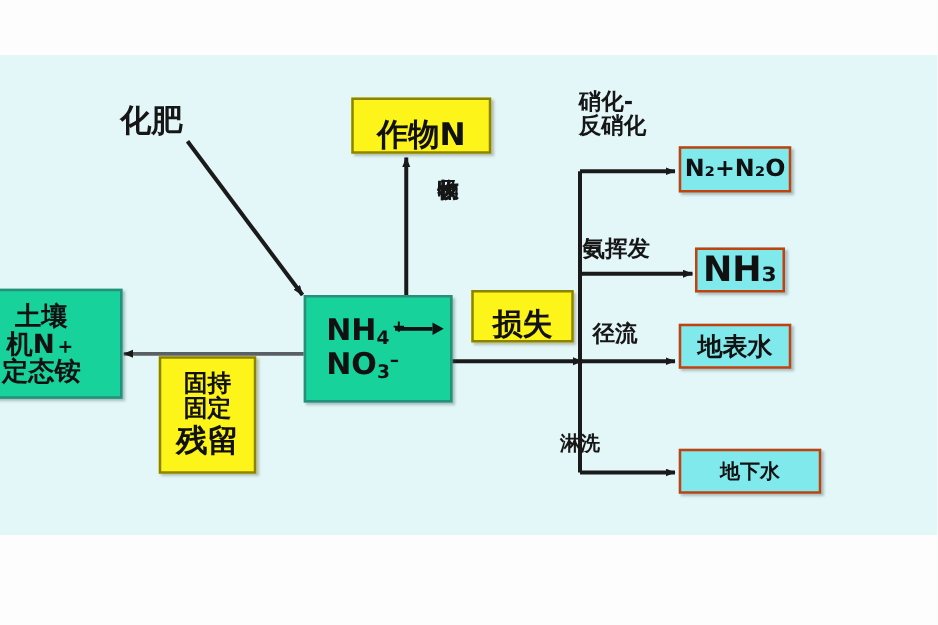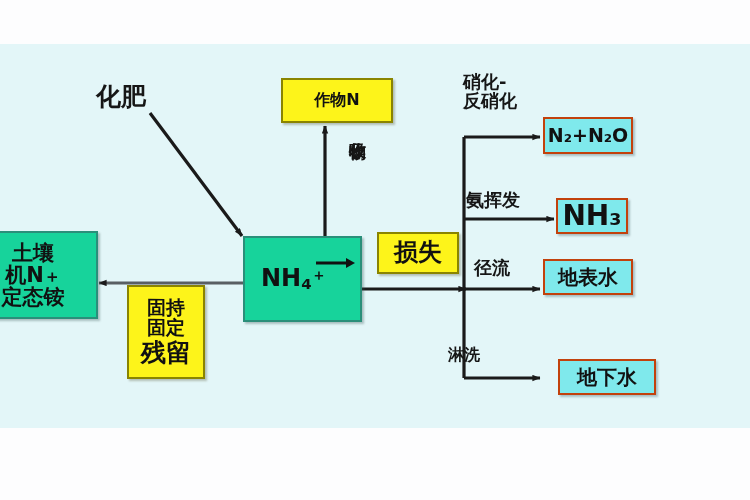--- a/index.html
+++ b/index.html
@@ -72,67 +72,70 @@
   <line x1="464" y1="137" x2="464" y2="378" stroke="#1a1a1a" stroke-width="3.2"></line>
 
   <line x1="464" y1="137" x2="540" y2="137" stroke="#1a1a1a" stroke-width="3.2" marker-end="url(#ah)"></line>
   <line x1="464" y1="219" x2="554" y2="219" stroke="#1a1a1a" stroke-width="3.2" marker-end="url(#ah)"></line>
   <line x1="464" y1="289" x2="540" y2="289" stroke="#1a1a1a" stroke-width="3.2" marker-end="url(#ah)"></line>
   <line x1="464" y1="378" x2="540" y2="378" stroke="#1a1a1a" stroke-width="3.2" marker-end="url(#ah)"></line>
 </svg>
 
 <div class="lbl" style="left:96px;top:84px;font-size:25px;">化肥</div>
 
-<div class="node yellow" style="left:281px;top:78px;width:112px;height:45px;font-size:16px;">
+<div class="node yellow" style="left:281px;top:78px;width:112px;height:45px;font-size:25px;align-items:flex-end;">
   <span>作物N</span>
 </div>
 
 <div class="vlbl" style="left:349px;top:130px;font-size:17px;">作物吸收</div>
 
 <div class="node green" style="left:-32px;top:231px;width:130px;height:88px;font-size:21px;flex-direction:column;justify-content:center;">
   <span class="stack">土壤</span>
   <span class="stack">
     <span>机N</span><span style="font-size:17px;">＋</span>
   </span>
   <span class="stack">定态铵</span>
 </div>
 
 <div class="node green" style="left:243px;top:236px;width:119px;height:86px;font-size:24px;flex-direction:column;justify-content:center;align-items:flex-start;padding-left:16px;">
   <span class="stack">
     <span>NH</span><sub>4</sub><sup>＋</sup>
   </span>
+  <span class="stack">
+    <span>NO</span><sub>3</sub><sup>–</sup>
+  </span>
 </div>
 
 <svg style="position:absolute;left:316px;top:256px;width:42px;height:16px;overflow:visible;">
   <line x1="0" y1="7" x2="30" y2="7" stroke="#111" stroke-width="3"></line>
   <path d="M30,2 L39,7 L30,12 z" fill="#111"></path>
 </svg>
 
 <div class="node yellow" style="left:127px;top:285px;width:78px;height:94px;font-size:19px;flex-direction:column;justify-content:center;">
   <span class="stack">固持</span>
   <span class="stack">固定</span>
   <span class="stack" style="font-size:25px;margin-top:2px;">残留</span>
 </div>
 
-<div class="node yellow" style="left:377px;top:232px;width:82px;height:42px;font-size:24px;">
+<div class="node yellow" style="left:377px;top:232px;width:82px;height:42px;font-size:24px;align-items:flex-end;">
   <span>损失</span>
 </div>
 
 <div class="lbl" style="left:463px;top:72px;font-size:18px;text-align:left;">硝化-
 反硝化</div>
 <div class="node cyan" style="left:543px;top:117px;width:90px;height:37px;font-size:19px;">
   <span>N₂+N₂O</span>
 </div>
 
 <div class="lbl" style="left:466px;top:190px;font-size:18px;">氨挥发</div>
 <div class="node cyan" style="left:556px;top:198px;width:72px;height:36px;font-size:28px;">
   <span>NH₃</span>
 </div>
 
 <div class="lbl" style="left:474px;top:258px;font-size:18px;">径流</div>
 <div class="node cyan" style="left:543px;top:259px;width:90px;height:36px;font-size:20px;align-items:center;">
   <span>地表水</span>
 </div>
 
 <div class="lbl" style="left:448px;top:347px;font-size:16px;">淋洗</div>
-<div class="node cyan" style="left:543px;top:359px;width:98px;height:36px;font-size:20px;margin-left:15px;">
+<div class="node cyan" style="left:543px;top:359px;width:114px;height:36px;font-size:16px;">
   <span>地下水</span>
 </div>
 
 </body></html>

